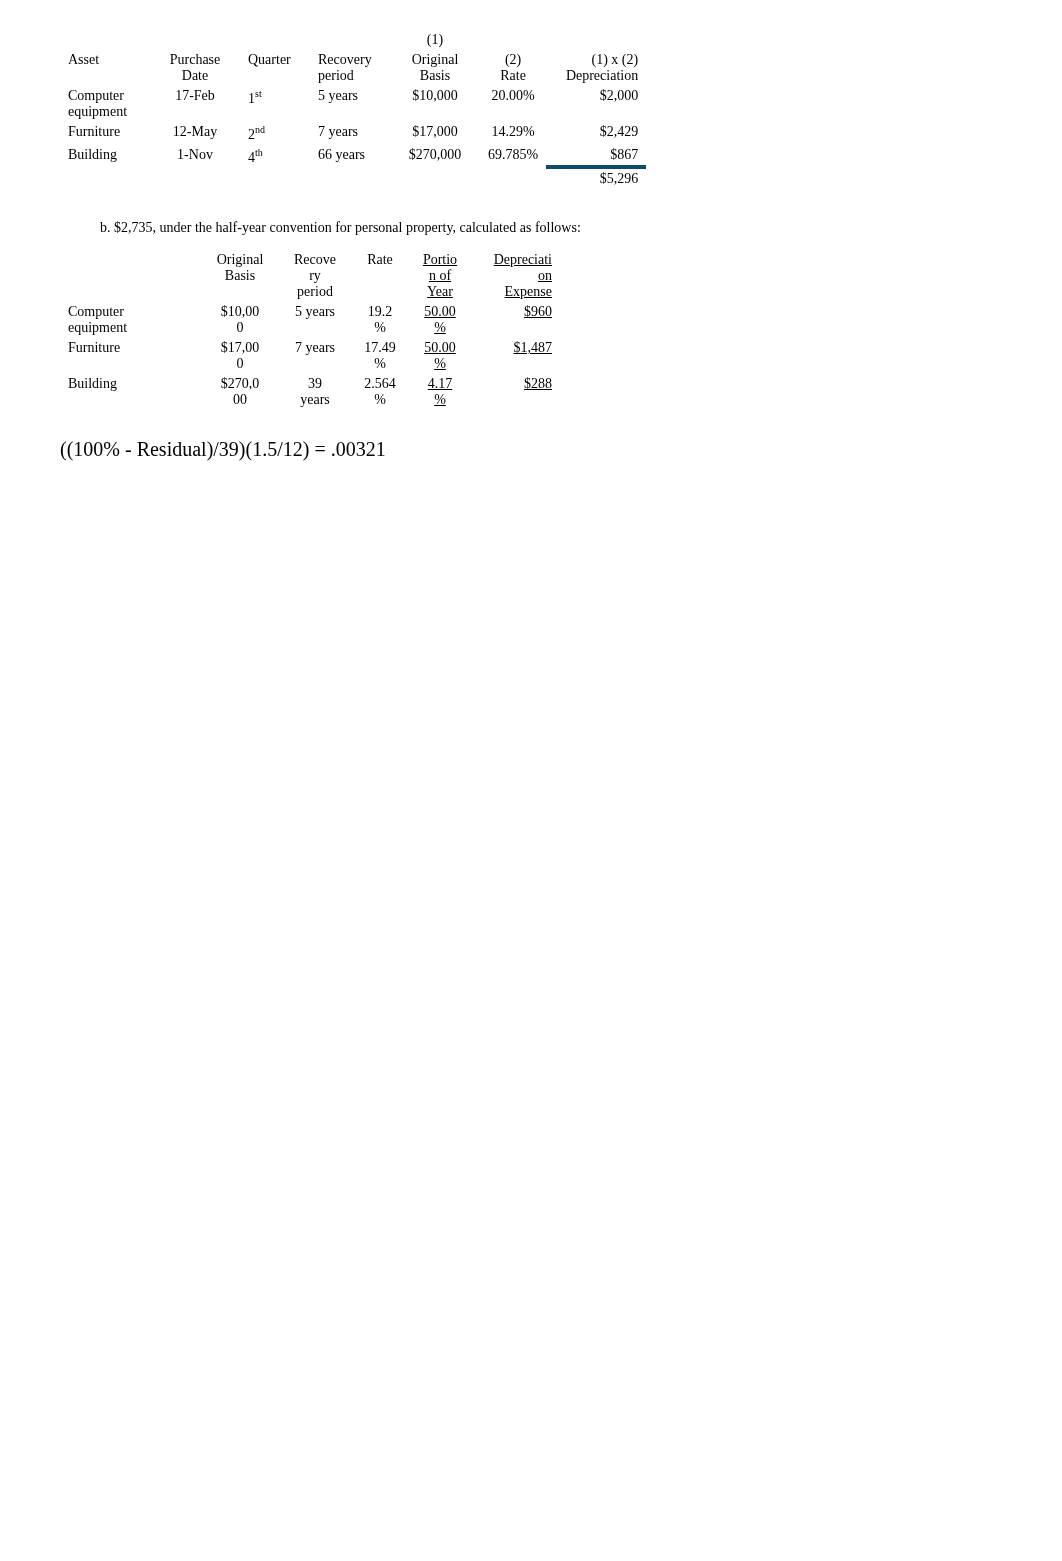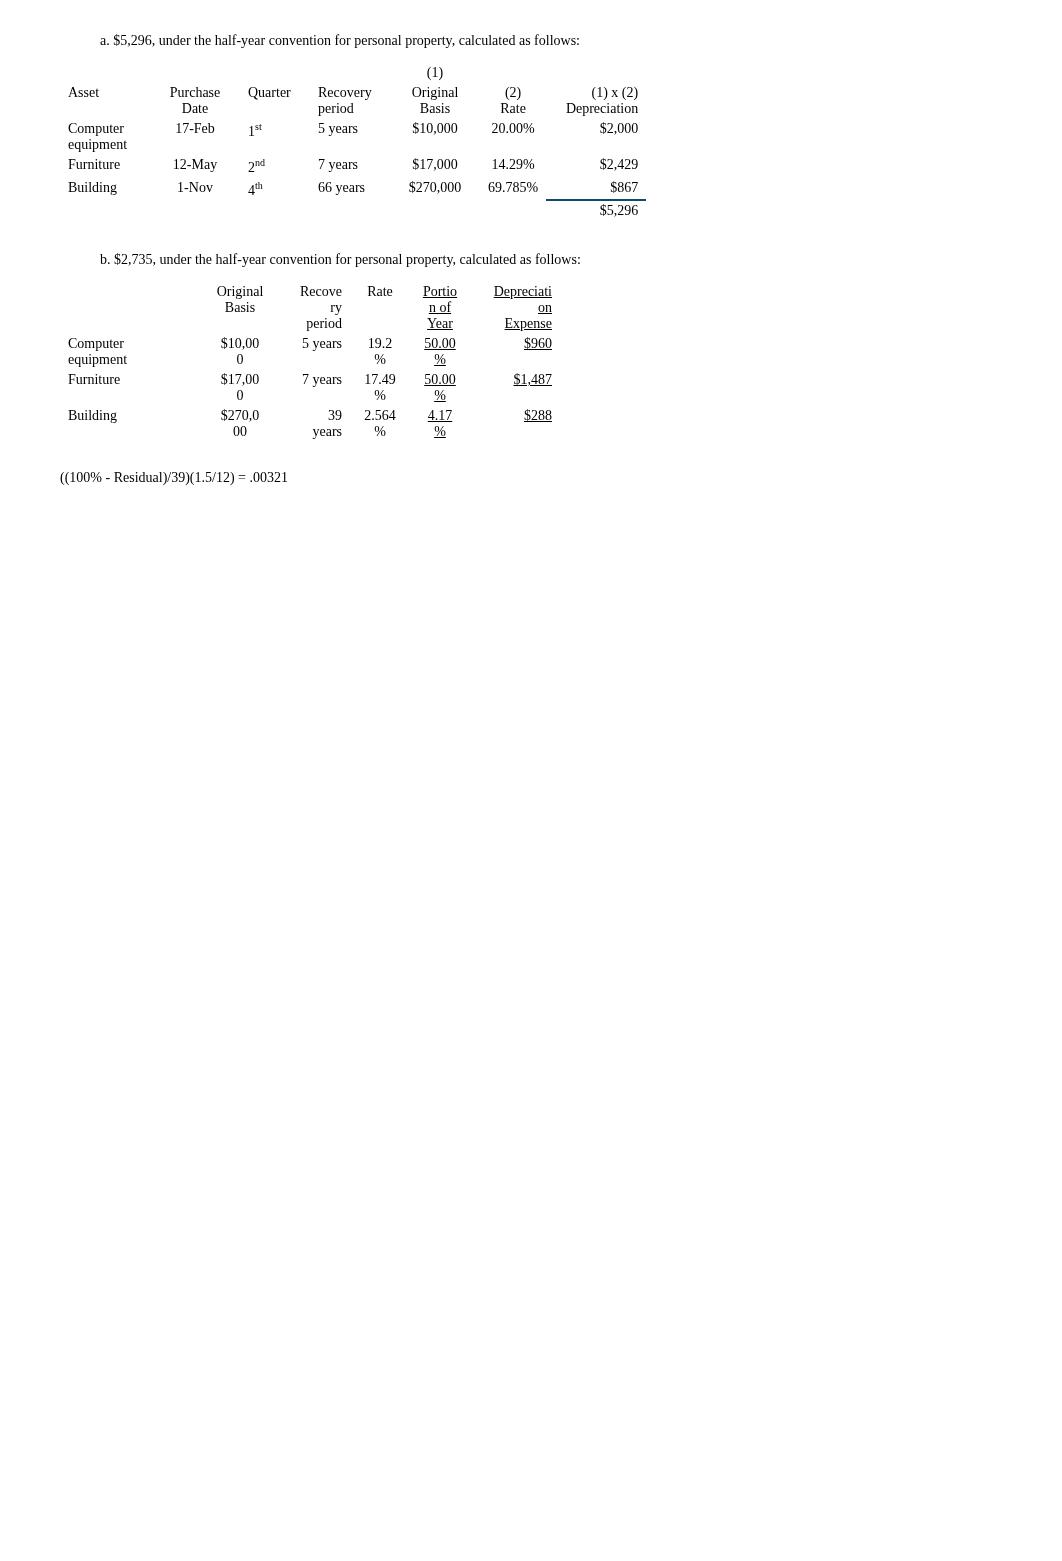--- a/index.html
+++ b/index.html
@@ -45,43 +45,40 @@
     
     .table-b-wrapper {
       margin-left: 20px;
     }
     .table-b td {
       padding: 2px 8px;
       vertical-align: top;
     }
     .table-b .col-asset { width: 140px; }
     .table-b .col-basis { width: 80px; text-align: center; }
-    .table-b .col-recovery { width: 70px; text-align: right; }
+    .table-b .col-recovery { width: 70px; text-align: center; }
     .table-b .col-rate { width: 60px; text-align: center; }
     .table-b .col-portion { width: 60px; text-align: center; text-decoration: underline; }
     .table-b .col-dep { width: 90px; text-align: right; text-decoration: underline; }
 
     .formula {
       margin-top: 18px;
       margin-left: 20px;
       font-family: serif;
-      font-size: 14px;
+      font-size: 20px;
     }
 
     .right-align { text-align: right; }
     .center-align { text-align: center; }
-    .underline-top { border-top: 2px solid #0c4a6e; }
+    .underline-top { border-top: 4px solid #0c4a6e; }
   </style>
 </head>
 <body>
 
 <div class="section">
-  <div class="intro-text">
-    <span>a. $5,296, under the half-year convention for personal property, calculated as follows:</span>
-  </div>
   <div class="table-a-wrapper">
     <table class="table-a">
       <tbody>
 
         <tr>
           <td class="col-asset"></td>
           <td class="col-purchase"></td>
           <td class="col-quarter"></td>
           <td class="col-recovery"></td>
           <td class="col-basis center-align">(1)</td>

